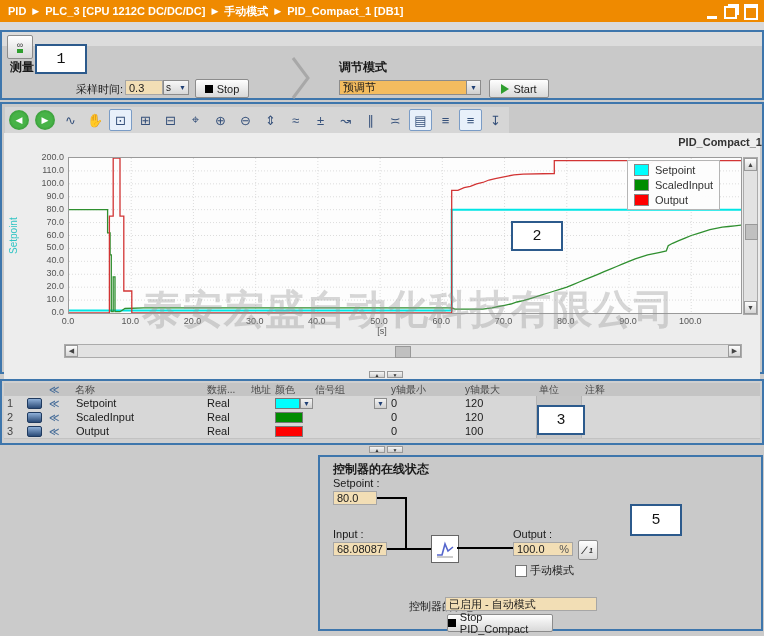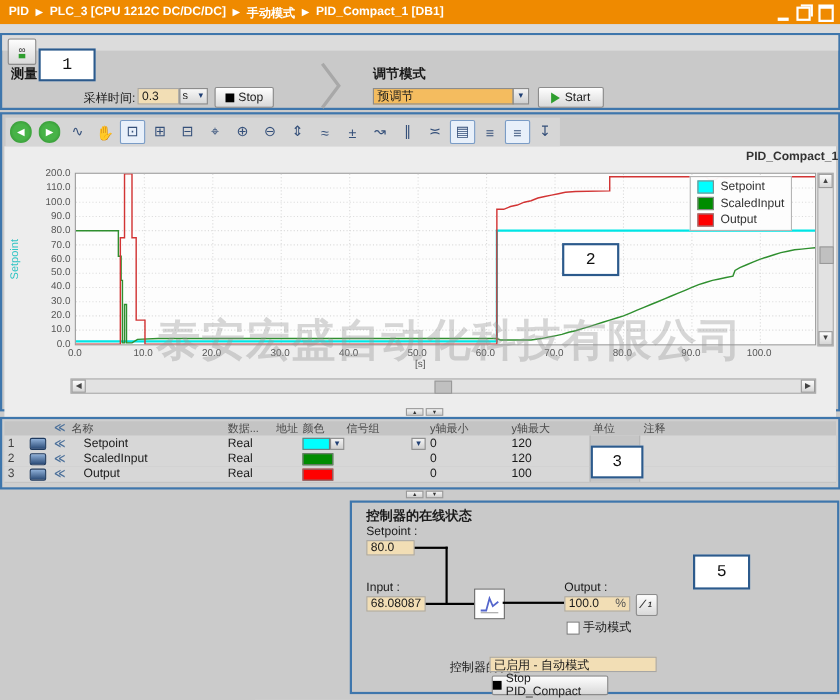--- a/index.html
+++ b/index.html
@@ -247,21 +247,21 @@
   </div>
 
   <div class="split-btn" style="left:369px;top:371px;">▲</div>
   <div class="split-btn" style="left:387px;top:371px;">▼</div>
 
   <div class="panel" style="left:0;top:379px;width:764px;height:66px;background:#CFCFCF;">
     <div class="tbl-header">
       <div class="tc" style="left:42px;width:16px;">
           <span class="mon-icon">≪</span>
         </div>
-      <div class="tc" style="left:58px;width:142px;">名称</div>
+      <div class="tc" style="left:68px;width:142px;">名称</div>
       <div class="tc" style="left:200px;width:36px;">数据...</div>
       <div class="tc" style="left:244px;width:32px;">地址</div>
       <div class="tc" style="left:268px;width:40px;">颜色</div>
       <div class="tc" style="left:308px;width:76px;">信号组</div>
       <div class="tc" style="left:384px;width:74px;">y轴最小</div>
       <div class="tc" style="left:458px;width:74px;text-align:center;">y轴最大</div>
       <div class="tc" style="left:532px;width:46px;">单位</div>
       <div class="tc" style="left:578px;width:180px;">注释</div>
     </div>
 

